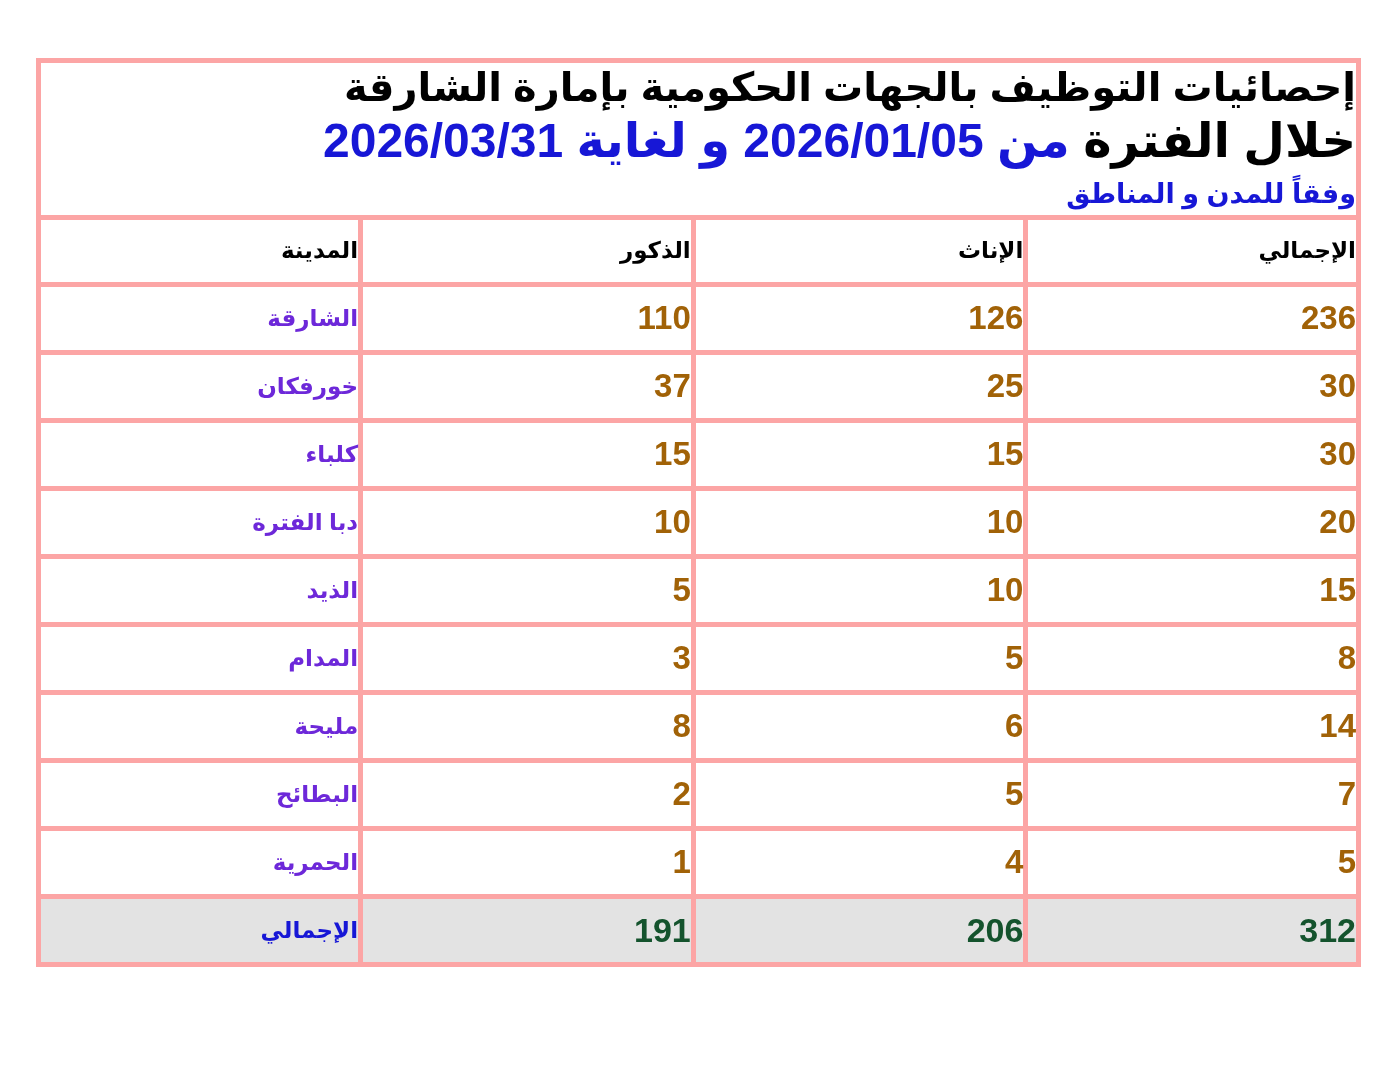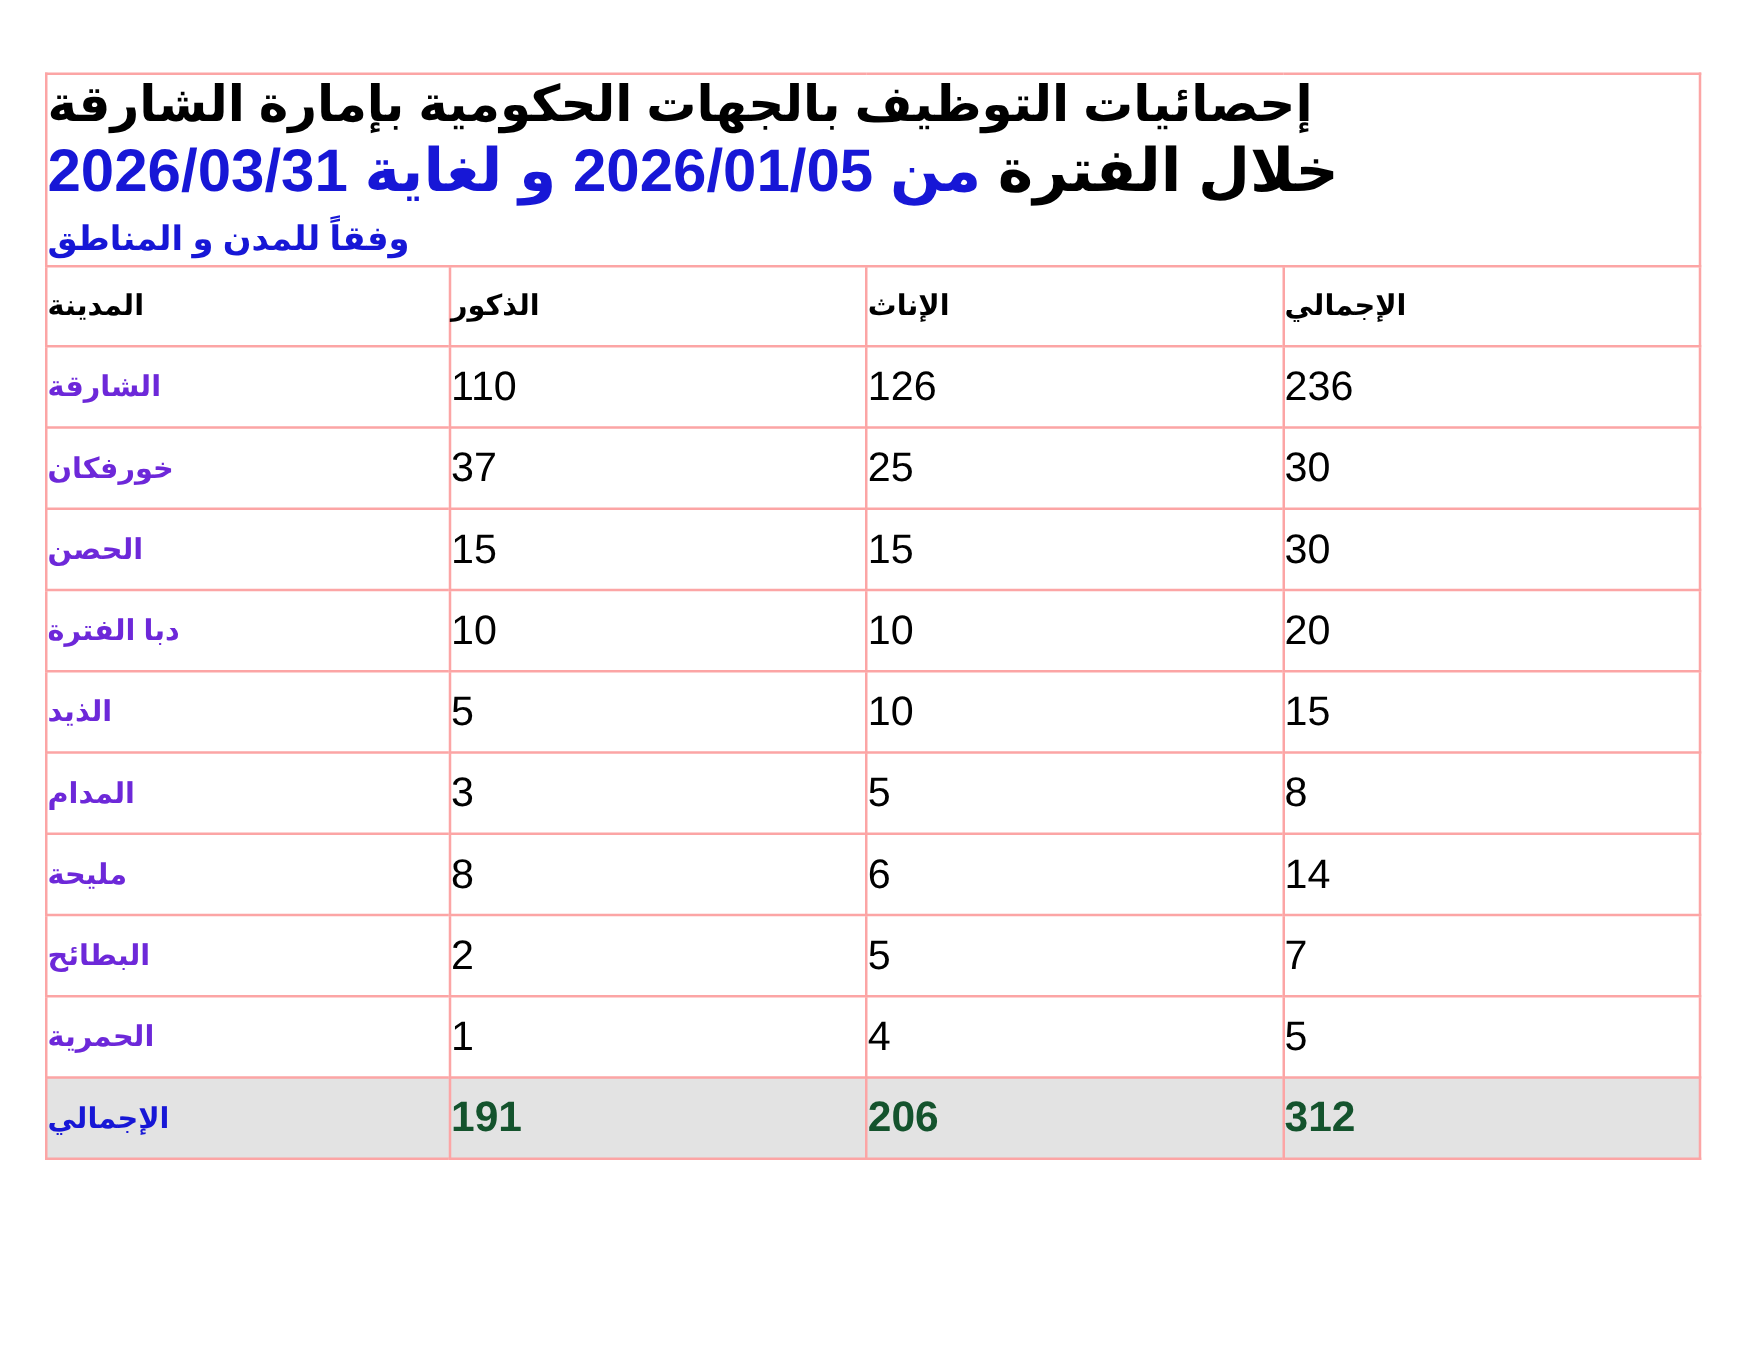--- a/index.html
+++ b/index.html
@@ -26,23 +26,23 @@
     top: 58px;
     width: 1325px;
   }
   table.report {
     border-collapse: collapse;
     width: 100%;
     table-layout: fixed;
     background: #ffffff;
   }
   table.report td, table.report th {
-    border: 2px solid #fca5a5;
+    border: 5px solid #fca5a5;
     padding: 0;
-    text-align: left;
+    text-align: right;
     vertical-align: middle;
   }
   
   .title-cell {
     padding: 14px 18px 16px 18px;
   }
   .title-line1 {
     font-size: 40px;
     font-weight: bold;
     color: #000000;
@@ -75,22 +75,22 @@
   }
   
   .city {
     font-size: 23px;
     font-weight: bold;
     color: #6d28d9;
     height: 63px;
   }
   .num {
     font-size: 33px;
-    font-weight: normal;
-    color: #000000;
+    font-weight: bold;
+    color: #a16207;
     height: 63px;
     font-family: "Liberation Sans", "DejaVu Sans", sans-serif;
   }
   
   tr.total-row td {
     background: #e3e3e3;
   }
   tr.total-row .city {
     color: #1717d6;
     font-size: 23px;
@@ -143,21 +143,21 @@
         <tr>
           <td class="num">30</td>
           <td class="num">25</td>
           <td class="num">37</td>
           <td class="city">خورفكان</td>
         </tr>
         <tr>
           <td class="num">30</td>
           <td class="num">15</td>
           <td class="num">15</td>
-          <td class="city">الحصن</td>
+          <td class="city">كلباء</td>
         </tr>
         <tr>
           <td class="num">20</td>
           <td class="num">10</td>
           <td class="num">10</td>
           <td class="city">دبا الفترة</td>
         </tr>
         <tr>
           <td class="num">15</td>
           <td class="num">10</td>

